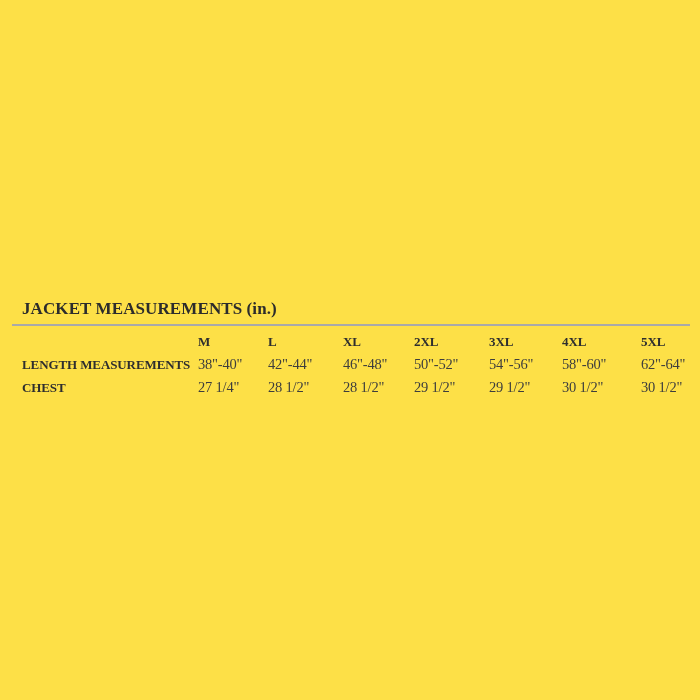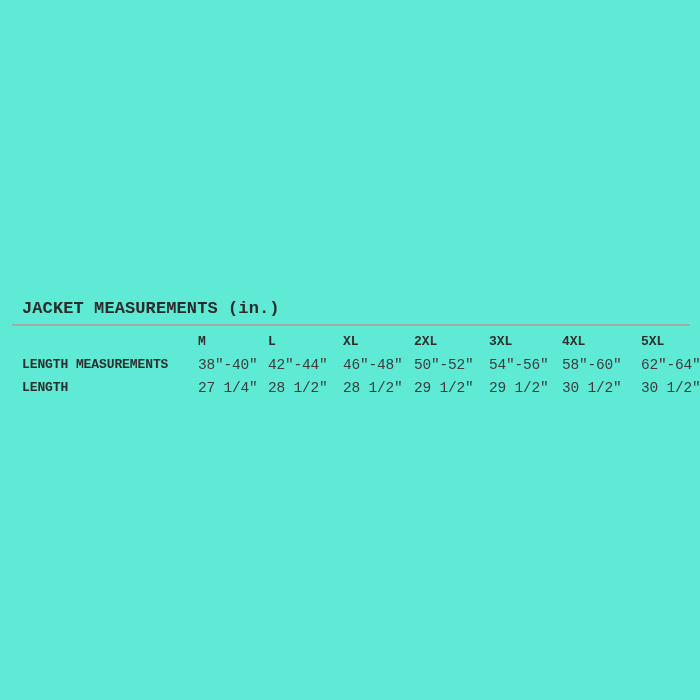--- a/index.html
+++ b/index.html
@@ -1,21 +1,21 @@
 <!DOCTYPE html>
 <html><head>
 <meta charset="utf-8">
 <style>
   html, body { margin: 0; padding: 0; background: #ffffff; }
   .page {
     position: relative;
     width: 700px;
     height: 700px;
-    background: #5eead4;
-    font-family: Liberation Mono, monospace;
+    background: #fde047;
+    font-family: Liberation Serif, serif;
     overflow: hidden;
   }
   .section {
     position: absolute;
     left: 12px;
     top: 299px;
     width: 678px;
   }
   .title {
     margin: 0;
@@ -80,21 +80,21 @@
 
       <div class="cell label">LENGTH MEASUREMENTS</div>
       <div class="cell">38"-40"</div>
       <div class="cell">42"-44"</div>
       <div class="cell">46"-48"</div>
       <div class="cell">50"-52"</div>
       <div class="cell">54"-56"</div>
       <div class="cell">58"-60"</div>
       <div class="cell">62"-64"</div>
 
-      <div class="cell label">LENGTH</div>
+      <div class="cell label">CHEST</div>
       <div class="cell">27 1/4"</div>
       <div class="cell">28 1/2"</div>
       <div class="cell">28 1/2"</div>
       <div class="cell">29 1/2"</div>
       <div class="cell">29 1/2"</div>
       <div class="cell">30 1/2"</div>
       <div class="cell">30 1/2"</div>
 
     </div>
   </div>

